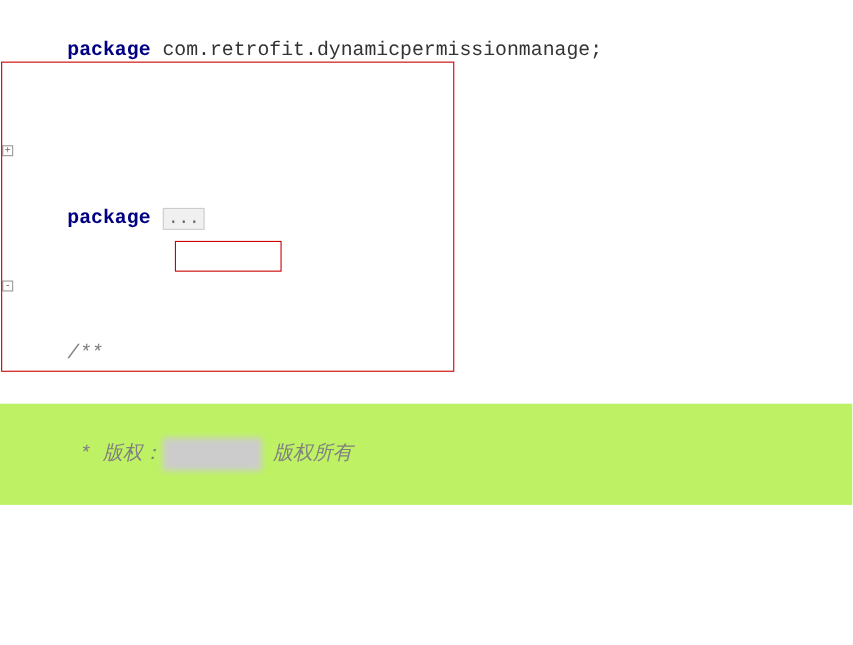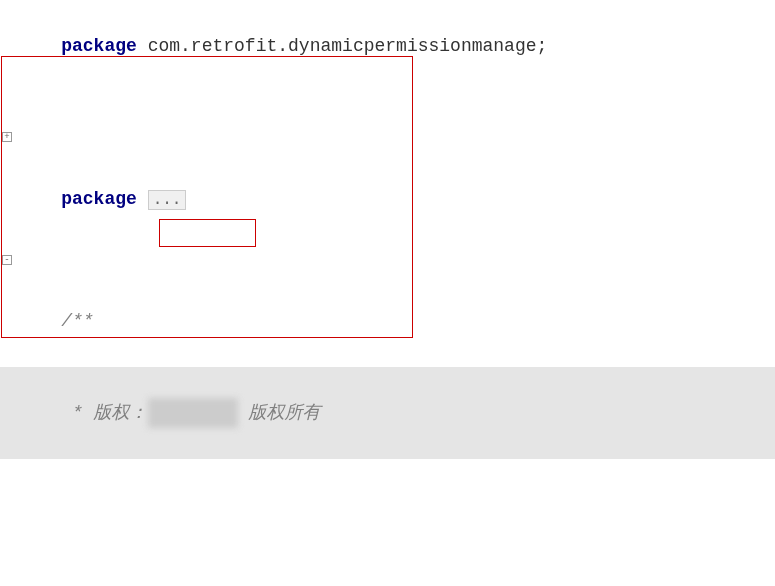--- a/index.html
+++ b/index.html
@@ -49,21 +49,21 @@
       color: #808080;
       font-style: italic;
     }
     .comment-tag {
       color: #808080;
       font-style: italic;
       font-weight: bold;
       text-decoration: underline;
     }
     .highlighted-line {
-      background: #e5e5e5;
+      background: #bef264;
     }
     .folded {
       border: 1px solid #ccc;
       background: #f0f0f0;
       padding: 0 4px;
       color: #666;
       font-size: 16px;
     }
     .red-box-large {
       position: absolute;

